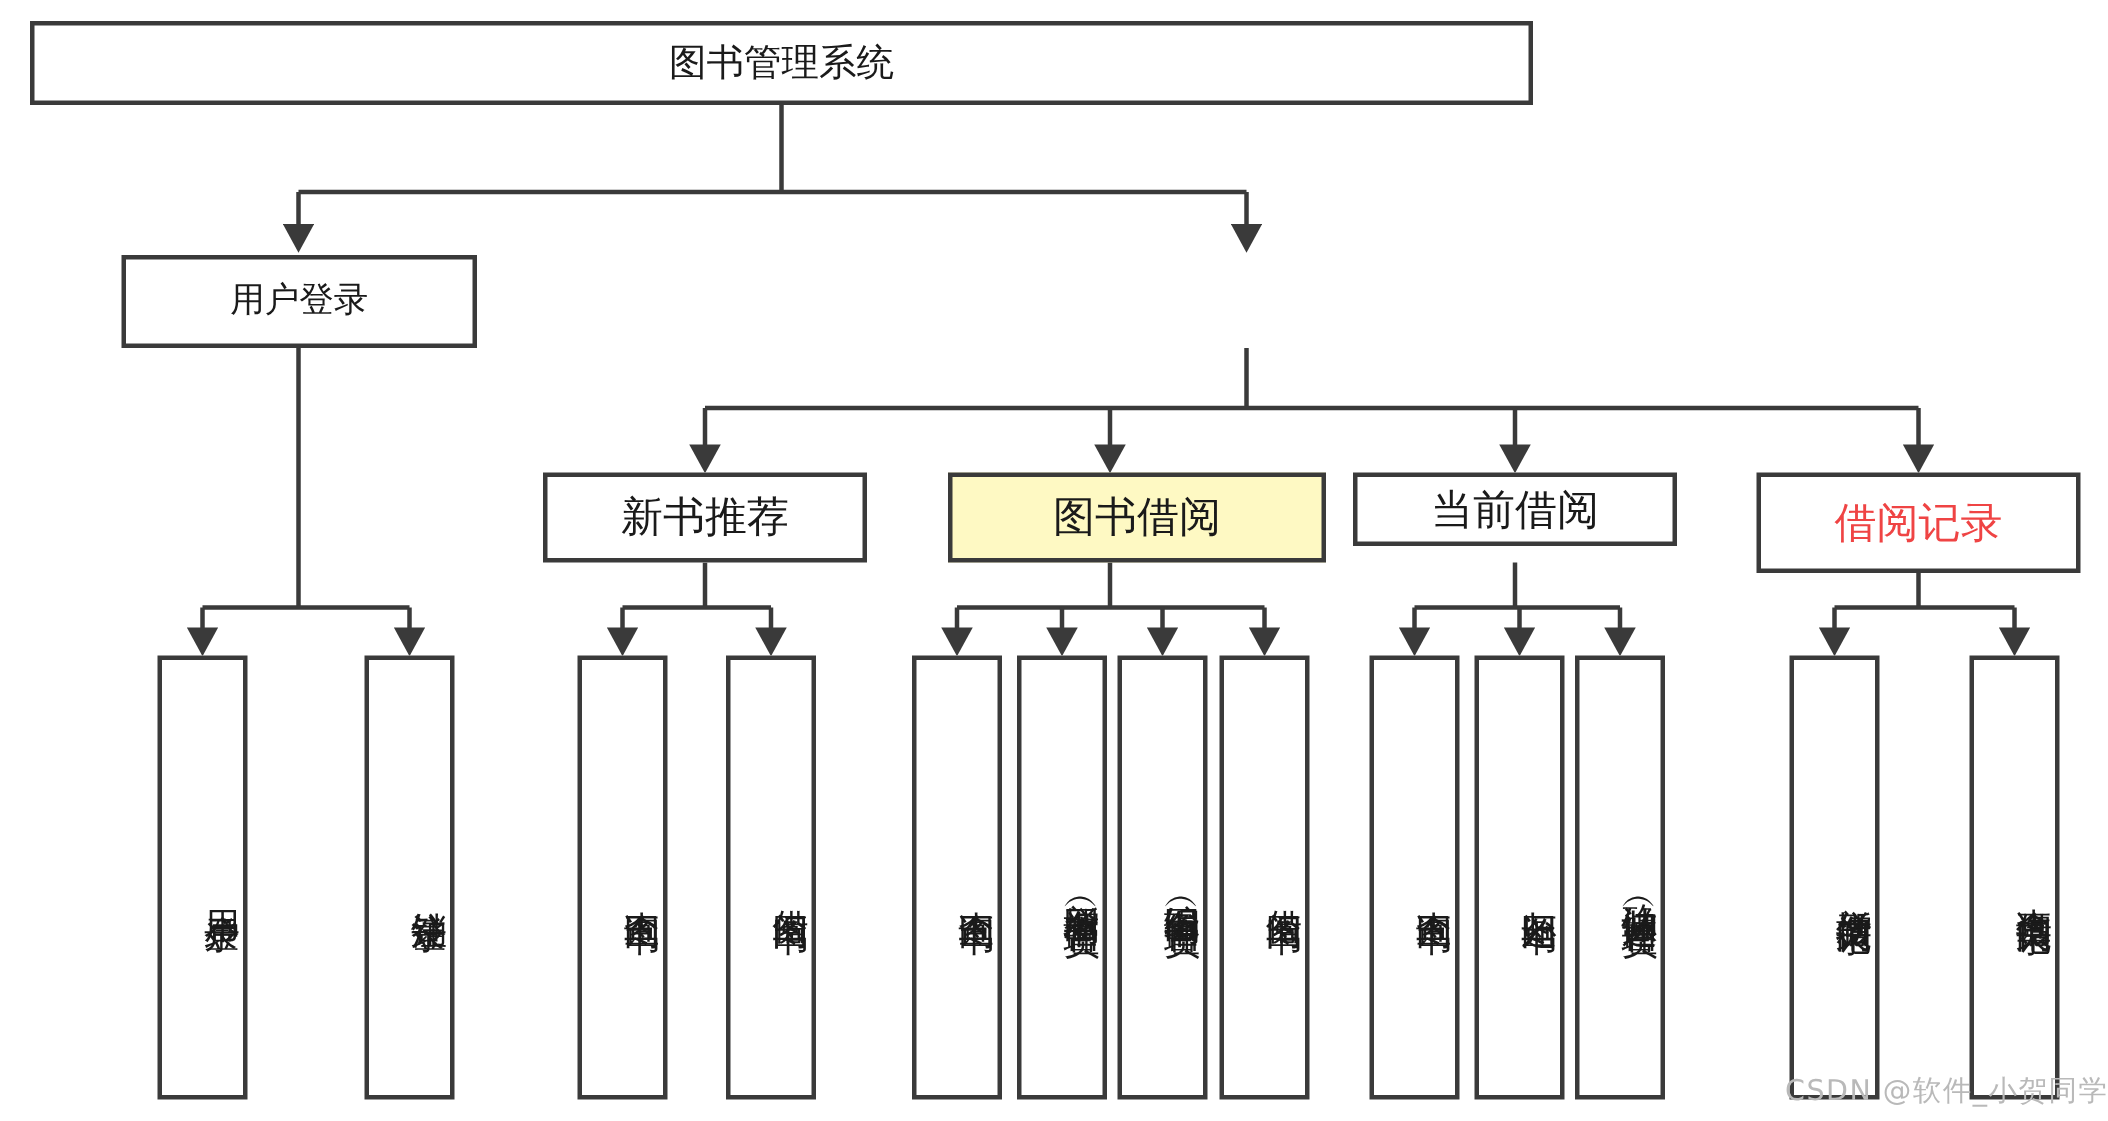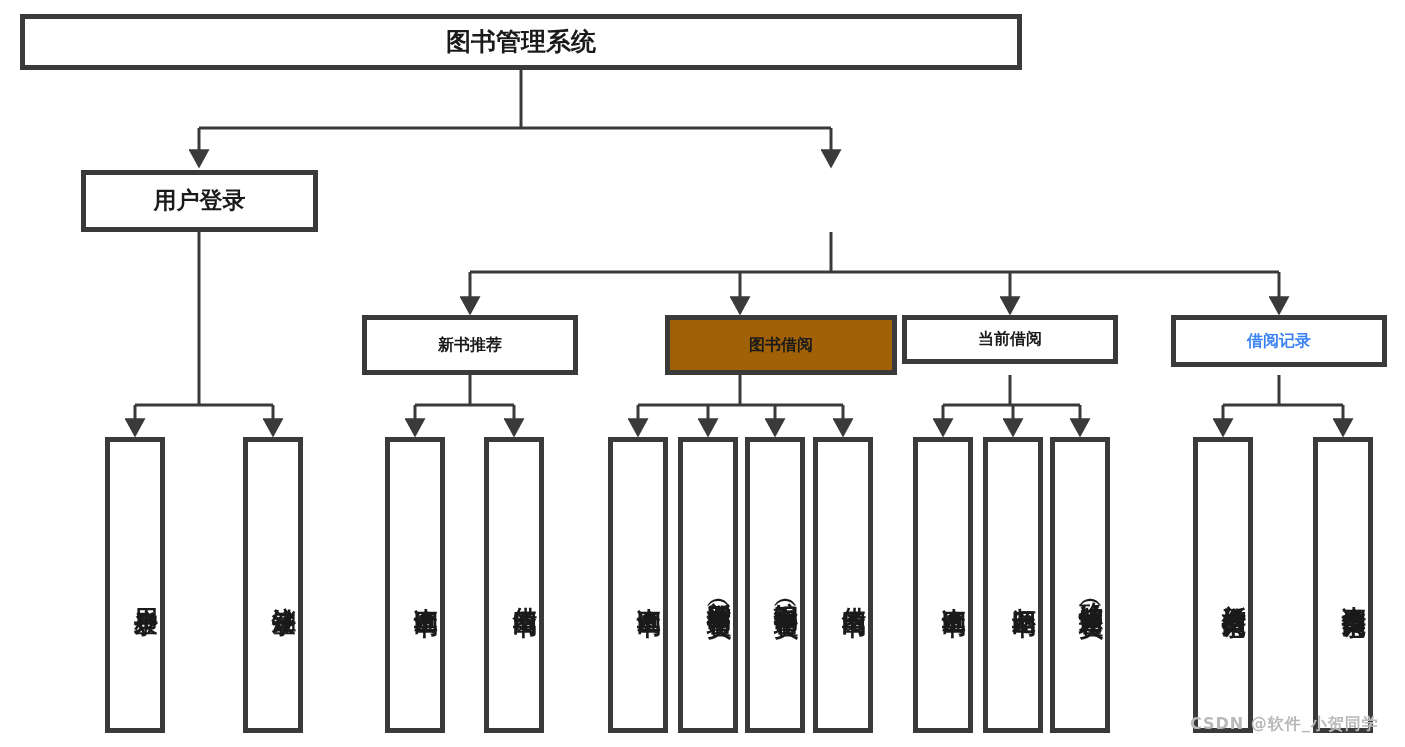--- a/index.html
+++ b/index.html
@@ -24,59 +24,57 @@
     left: 0;
     top: 0;
     width: 1405px;
     height: 747px;
     pointer-events: none;
   }
   .node {
     position: absolute;
     box-sizing: border-box;
     background: #ffffff;
-    border: 5px solid #4c1d95;
+    border: 3px solid #4c1d95;
     display: flex;
     align-items: center;
     justify-content: center;
     text-align: left;
     color: #1a1a1a;
     line-height: 1.18;
-    font-weight: bold;
   }
   .node.root {
     font-size: 25px;
   }
   .node.lvl2 {
     font-size: 23px;
   }
   .node.lvl3 {
-    font-size: 16px;
+    font-size: 28px;
   }
   .node.leaf {
     font-size: 24px;
     writing-mode: vertical-rl;
     text-orientation: upright;
     padding-top: 14px;
     letter-spacing: 2px;
     align-items: flex-start;
     justify-content: center;
   }
   .node.leaf .vlabel {
     writing-mode: vertical-rl;
     text-orientation: upright;
     white-space: nowrap;
   }
   .watermark {
     position: absolute;
-    font-size: 16px;
+    font-size: 19px;
     color: #b9b9b9;
     letter-spacing: 1px;
     white-space: nowrap;
-    font-weight: bold;
   }
 </style>
 </head>
 <body>
 
 <div id="canvas" style="background: rgb(255, 255, 255);">
 
   <svg class="wires" viewBox="0 0 1405 747" xmlns="http://www.w3.org/2000/svg">
     <defs>
       <marker id="arrow" viewBox="0 0 12 12" refX="5" refY="6" markerWidth="7" markerHeight="7" orient="auto-start-reverse">
@@ -125,23 +123,23 @@
       <path d="M 1223 405 L 1223 427" marker-end="url(#arrow)"></path>
       <path d="M 1343 405 L 1343 427" marker-end="url(#arrow)"></path>
     </g>
   </svg>
 
   <div class="node root" style="left: 20px; top: 14px; width: 1002px; height: 56px; border-color: rgb(58, 58, 58); background: rgb(255, 255, 255); color: rgb(26, 26, 26);">图书管理系统</div>
 
   <div class="node lvl2" style="left: 81px; top: 170px; width: 237px; height: 62px; border-color: rgb(58, 58, 58); background: rgb(255, 255, 255); color: rgb(26, 26, 26);">用户登录</div>
 
   <div class="node lvl3" style="left: 362px; top: 315px; width: 216px; height: 60px; border-color: rgb(58, 58, 58); background: rgb(255, 255, 255); color: rgb(26, 26, 26);">新书推荐</div>
-  <div class="node lvl3" style="left: 632px; top: 315px; width: 232px; height: 60px; border-color: rgb(58, 58, 58); background: #a16207; color: rgb(26, 26, 26); margin-left: 33px;">图书借阅</div>
+  <div class="node lvl3" style="left: 632px; top: 315px; width: 252px; height: 60px; border-color: rgb(58, 58, 58); background: #fef9c3; color: rgb(26, 26, 26);">图书借阅</div>
   <div class="node lvl3" style="left: 902px; top: 315px; width: 216px; height: 49px; border-color: rgb(58, 58, 58); background: rgb(255, 255, 255); color: rgb(26, 26, 26);">当前借阅</div>
-  <div class="node lvl3" style="left: 1171px; top: 315px; width: 216px; height: 52px; border-color: rgb(58, 58, 58); background: rgb(255, 255, 255); color: #3b82f6;">借阅记录</div>
+  <div class="node lvl3" style="left: 1171px; top: 315px; width: 216px; height: 67px; border-color: rgb(58, 58, 58); background: rgb(255, 255, 255); color: #ef4444;">借阅记录</div>
 
   <div class="node leaf" style="left: 105px; top: 437px; width: 60px; height: 296px; border-color: rgb(58, 58, 58); background: rgb(255, 255, 255); color: rgb(26, 26, 26);">
     <span class="vlabel">用户登录</span>
   </div>
   <div class="node leaf" style="left: 243px; top: 437px; width: 60px; height: 296px; border-color: rgb(58, 58, 58); background: rgb(255, 255, 255); color: rgb(26, 26, 26);">
     <span class="vlabel">注销登录</span>
   </div>
   <div class="node leaf" style="left: 385px; top: 437px; width: 60px; height: 296px; border-color: rgb(58, 58, 58); background: rgb(255, 255, 255); color: rgb(26, 26, 26);">
     <span class="vlabel">查询图书</span>
   </div>

